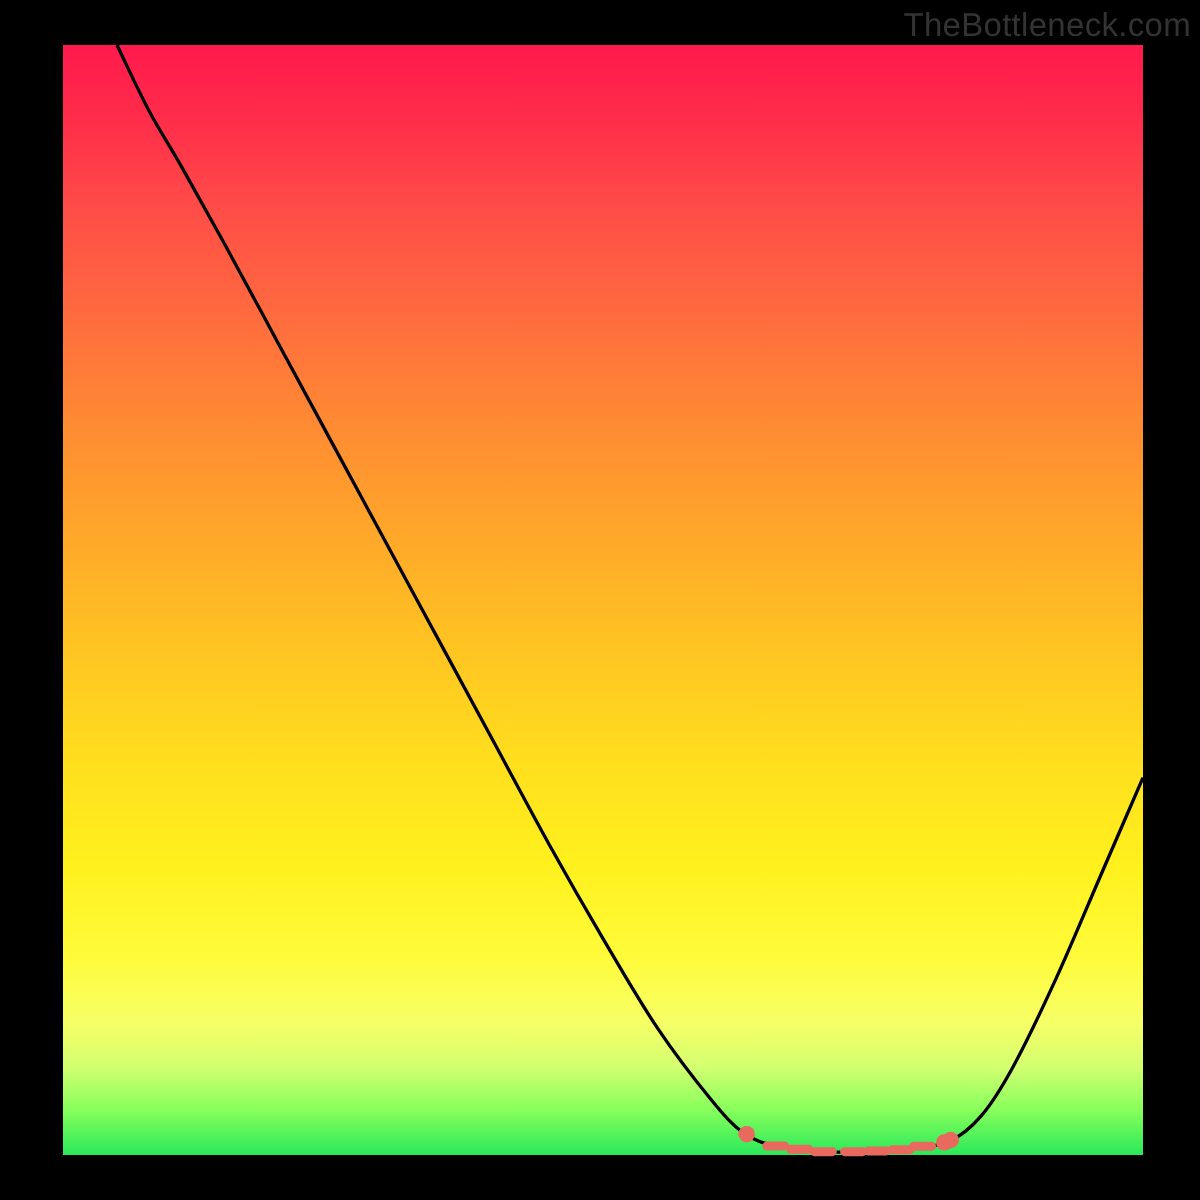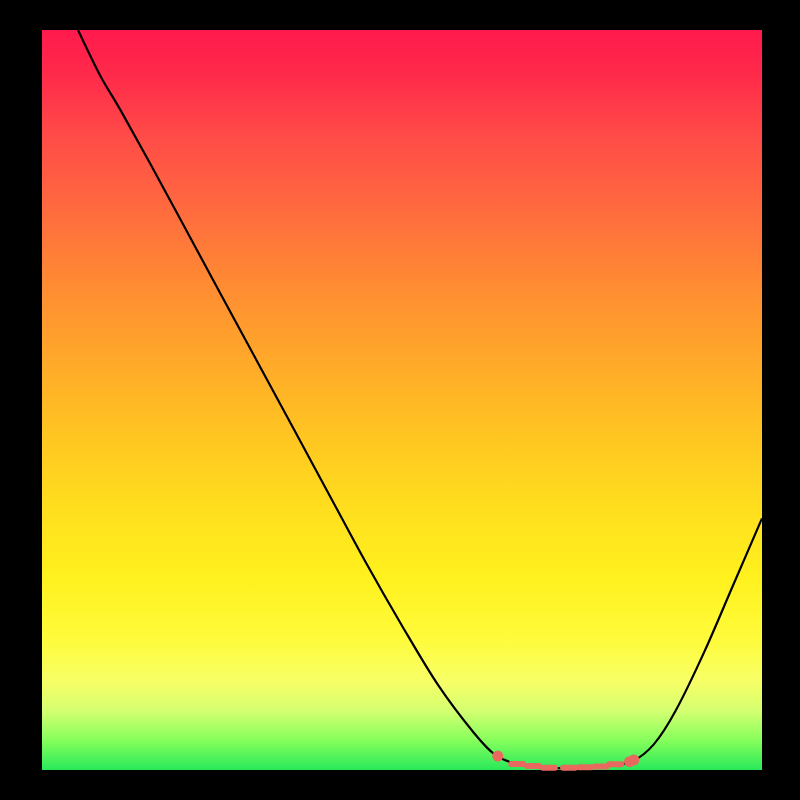--- a/index.html
+++ b/index.html
@@ -48,20 +48,21 @@
     overflow: visible;
   }
   .curve path { stroke: #000; stroke-width: 2.2; fill: none; }
   .dot { fill: #e86a5f; }
   .dash { stroke: #e86a5f; stroke-width: 6; stroke-linecap: round; }
 </style>
 </head>
 <body>
 
 <div class="container">
+  <div class="watermark">TheBottleneck.com</div>
   <div class="plot">
     <div class="gradient"></div>
     <svg class="curve" viewBox="0 0 720 740" preserveAspectRatio="none">
       <path id="main-path" d="M 36 0 C 39.6 7.4000000000000155, 50.4 30.833333333333428, 57.6 44.40000000000009 C 64.8 57.966666666666754, 70.8 66.59999999999998, 79.2 81.39999999999998 C 87.60000000000001 96.19999999999997, 97.2 113.4666666666667, 108 133.20000000000005 C 118.8 152.9333333333334, 132 177.60000000000008, 144 199.80000000000007 C 156 222.00000000000006, 168 244.2, 180 266.4 C 192 288.59999999999997, 204 310.79999999999995, 216 332.99999999999994 C 228 355.19999999999993, 239.99999999999997 377.4, 251.99999999999997 399.59999999999997 C 264 421.79999999999995, 276 444, 288 466.2 C 300 488.4, 312 511.2166666666666, 324 532.8 C 336 554.3833333333333, 348 575.35, 360 595.7 C 372 616.0500000000001, 384.00000000000006 637.0166666666667, 396.00000000000006 654.9 C 408.00000000000006 672.7833333333333, 422.4 691.2833333333333, 432 703 C 441.6 714.7166666666667, 446.40000000000003 720.02, 453.6 725.2 C 460.8 730.3800000000001, 466.80000000000007 731.9833333333333, 475.20000000000005 734.08 C 483.6 736.1766666666667, 494.4 737.1633333333333, 503.99999999999994 737.78 C 513.5999999999999 738.3966666666666, 523.1999999999999 738.0266666666666, 532.8 737.78 C 542.4 737.5333333333333, 552 737.41, 561.6 736.3 C 571.2 735.1899999999999, 582 734.8199999999999, 590.4 731.12 C 598.8 727.4200000000001, 604.8 722.4866666666667, 612 714.1 C 619.2 705.7133333333334, 625.2 696.2166666666666, 633.6 680.8 C 642 665.3833333333333, 652.8 642.5666666666667, 662.4 621.6 C 672 600.6333333333333, 681.5999999999999 577.2, 691.1999999999999 555 C 700.8 532.8, 715.2 499.5, 720 488.4"></path>
       <g id="highlight-group">
           <circle class="dot" cx="455.76" cy="726.088" r="5.5"></circle>
           <circle class="dot" cx="587.52" cy="731.638" r="5.5"></circle>
           <circle class="dot" cx="591.84" cy="729.9853333333333" r="5.5"></circle>
           <line class="dash" x1="469.20000000000005" y1="734.08" x2="481.20000000000005" y2="734.08"></line>
           <line class="dash" x1="485.04" y1="736.115" x2="497.04" y2="736.115"></line>

